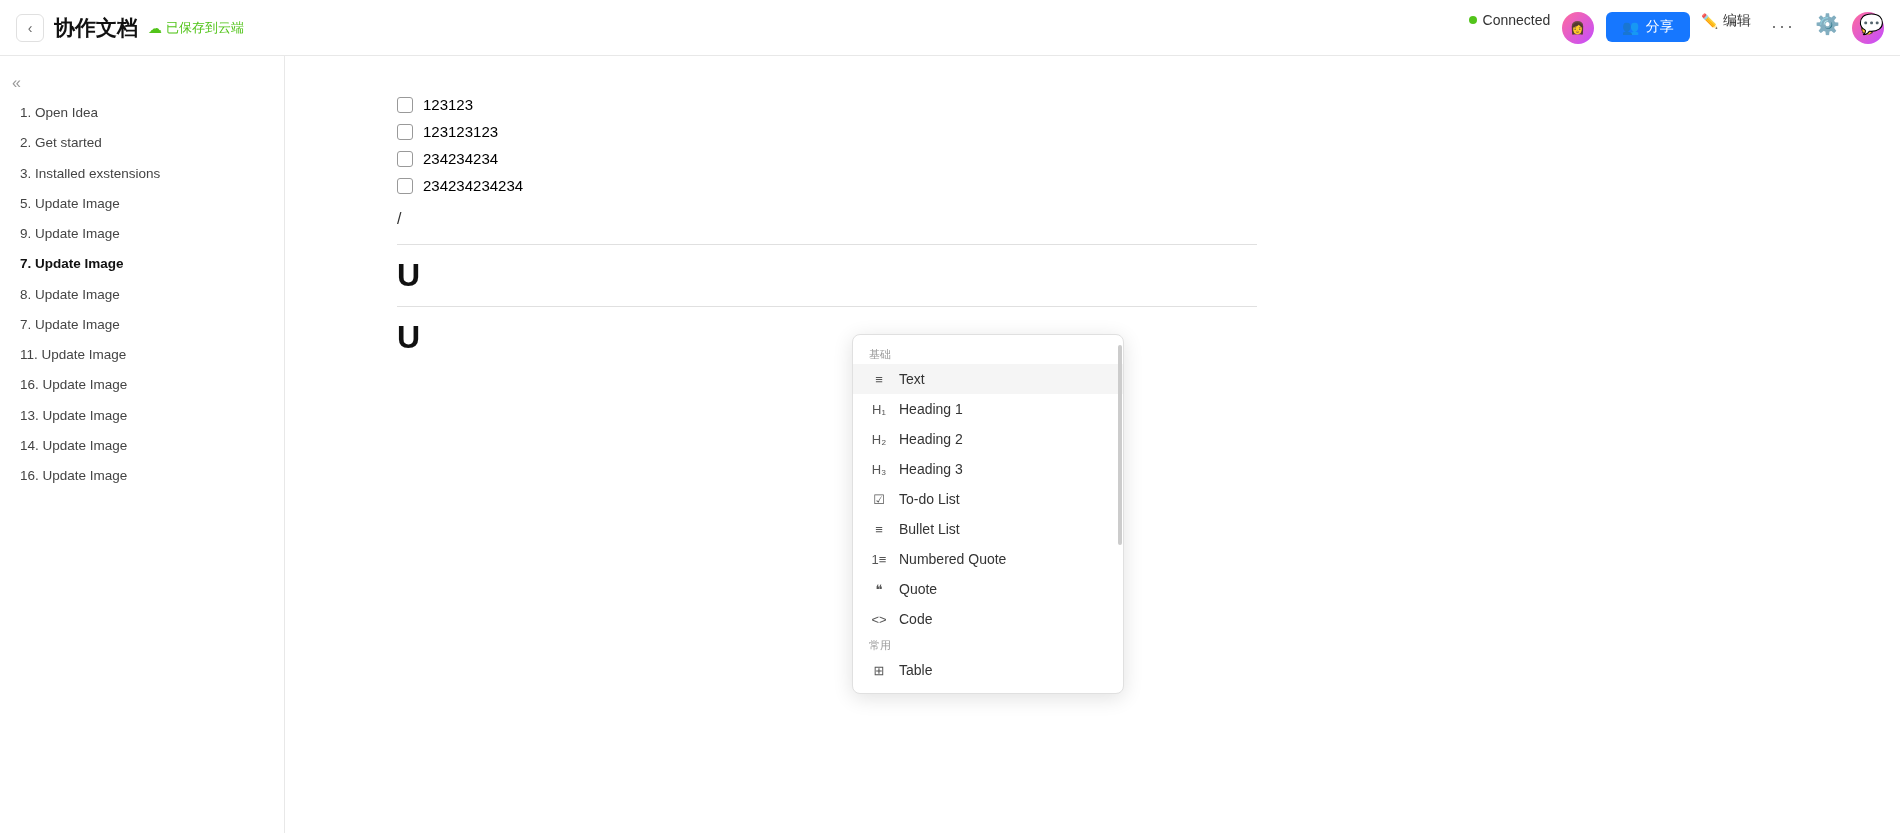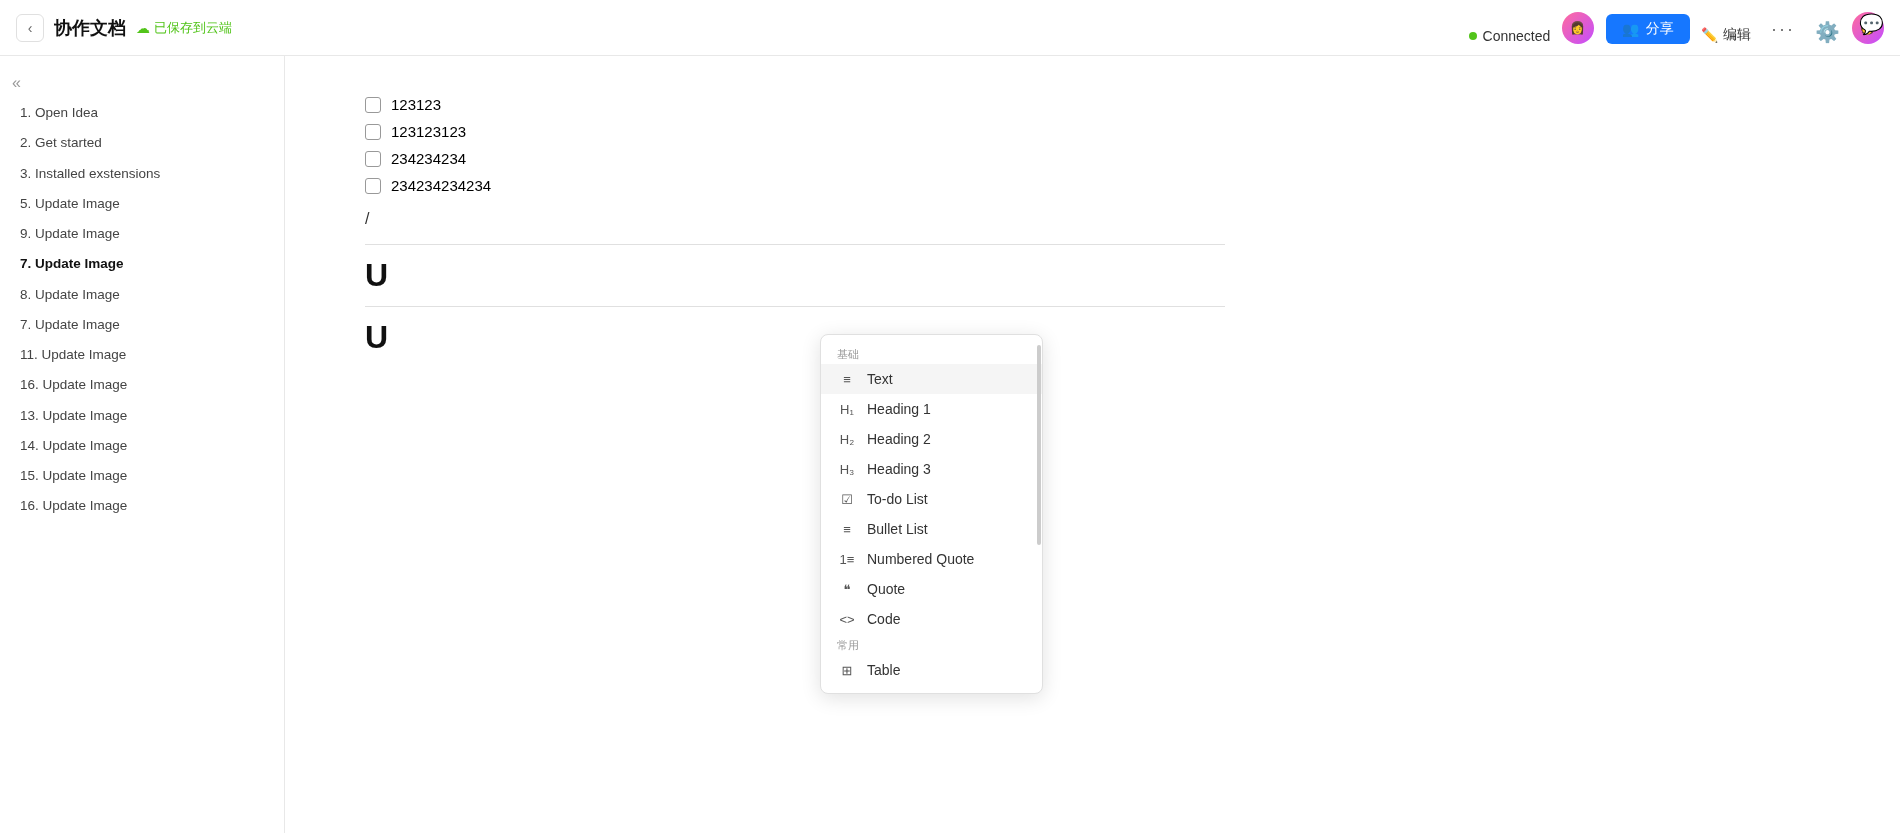--- a/index.html
+++ b/index.html
@@ -6,25 +6,25 @@
     body { font-family: -apple-system, BlinkMacSystemFont, 'Segoe UI', sans-serif; background: #fff; height: 833px; overflow: hidden; display: flex; flex-direction: column; }
 
     
     .header {
       display: flex; align-items: center; height: 56px;
       border-bottom: 1px solid #e8e8e8; padding: 0 16px; gap: 12px;
       background: #fff; flex-shrink: 0;
     }
     .header-left { display: flex; align-items: center; gap: 10px; flex: 1; }
     .back-btn { width: 28px; height: 28px; border-radius: 6px; border: 1px solid #e0e0e0; background: #fff; cursor: pointer; display: flex; align-items: center; justify-content: center; color: #666; font-size: 14px; }
-    .doc-title { font-size: 18px; font-weight: 600; color: #111; }
+    .doc-title { font-size: 21px; font-weight: 600; color: #111; }
     .cloud-save { display: flex; align-items: center; gap: 4px; color: #52c41a; font-size: 13px; }
     .cloud-icon { font-size: 14px; }
 
-    .header-right { display: flex; align-items: flex-end; gap: 12px; }
+    .header-right { display: flex; align-items: flex-start; gap: 12px; }
     .connected-indicator { display: flex; align-items: center; gap: 6px; font-size: 14px; color: #333; }
     .green-dot { width: 8px; height: 8px; border-radius: 50%; background: #52c41a; flex-shrink: 0; }
     .share-btn { background: #1677ff; color: #fff; border: none; border-radius: 6px; padding: 6px 16px; font-size: 14px; cursor: pointer; display: flex; align-items: center; gap: 6px; }
     .edit-btn { display: flex; align-items: center; gap: 4px; color: #333; font-size: 14px; cursor: pointer; border: none; background: none; }
     .more-btn { border: none; background: none; font-size: 18px; color: #666; cursor: pointer; padding: 4px 8px; letter-spacing: 2px; }
     .theme-btn { border: none; background: none; font-size: 20px; cursor: pointer; color: #666; }
     .comment-btn { border: none; background: none; font-size: 20px; cursor: pointer; color: #666; }
     .avatar-circle { width: 32px; height: 32px; border-radius: 50%; background: linear-gradient(135deg, #ff6b9d, #c44dff); display: flex; align-items: center; justify-content: center; color: white; font-size: 12px; overflow: hidden; }
 
     
@@ -40,40 +40,40 @@
     .editor { flex: 1; overflow-y: auto; padding: 40px 80px; position: relative; background: #fff; }
     .todo-item { display: flex; align-items: center; gap: 10px; margin-bottom: 10px; font-size: 15px; }
     .todo-checkbox { width: 16px; height: 16px; border: 1.5px solid #999; border-radius: 3px; flex-shrink: 0; background: #fff; }
     .slash-line { font-size: 16px; color: #333; margin: 16px 0; }
     .big-U { font-size: 32px; font-weight: 700; color: #111; margin: 8px 0; }
 
     
     .dropdown-menu {
       position: absolute;
       top: 238px; left: 455px;
-      width: 223px;
+      width: 272px;
       background: #fff;
       border: 1px solid #e0e0e0;
       border-radius: 8px;
       box-shadow: 0 4px 20px rgba(0,0,0,0.12);
       z-index: 100;
       padding: 8px 0;
       overflow: hidden;
     }
     .menu-section-label { font-size: 11px; color: #999; padding: 4px 16px 2px; font-weight: 500; }
     .menu-item { display: flex; align-items: center; gap: 10px; padding: 7px 16px; font-size: 14px; color: #333; cursor: pointer; }
     .menu-item.selected { background: #f5f5f5; }
     .menu-icon { width: 20px; display: flex; align-items: center; justify-content: center; color: #555; font-size: 13px; flex-shrink: 0; }
     .scrollbar-track { position: absolute; right: 0; top: 0; width: 6px; height: 100%; }
     .scrollbar-thumb { width: 4px; background: #ccc; border-radius: 4px; margin: 0 auto; height: 200px; margin-top: 10px; }
 
     
     .separator-line { border: none; border-top: 1px solid #e0e0e0; margin: 12px 0; width: 100%; }
 
-    .editor-content { position: relative; max-width: 860px; }
+    .editor-content { position: relative; max-width: 860px; margin-left: 32px; }
   </style>
 </head>
 <body>
 
 <header class="header">
   <div class="header-left">
     <button class="back-btn">‹</button>
     <span class="doc-title">协作文档</span>
     <div class="cloud-save">
       <span class="cloud-icon">☁</span>
@@ -115,21 +115,20 @@
         <div class="sidebar-item">3. Installed exstensions</div>
         <div class="sidebar-item">5. Update Image</div>
         <div class="sidebar-item">9. Update Image</div>
         <div class="sidebar-item active">7. Update Image</div>
         <div class="sidebar-item">8. Update Image</div>
         <div class="sidebar-item">7. Update Image</div>
         <div class="sidebar-item">11. Update Image</div>
         <div class="sidebar-item">16. Update Image</div>
         <div class="sidebar-item">13. Update Image</div>
         <div class="sidebar-item">14. Update Image</div>
-        <div class="sidebar-item">15. Update Image</div>
         <div class="sidebar-item">16. Update Image</div>
       </div>
   </nav>
 
   <div class="editor">
     <div class="editor-content">
 
       <div id="todo-list">
           <div class="todo-item">
             <div class="todo-checkbox"></div>

